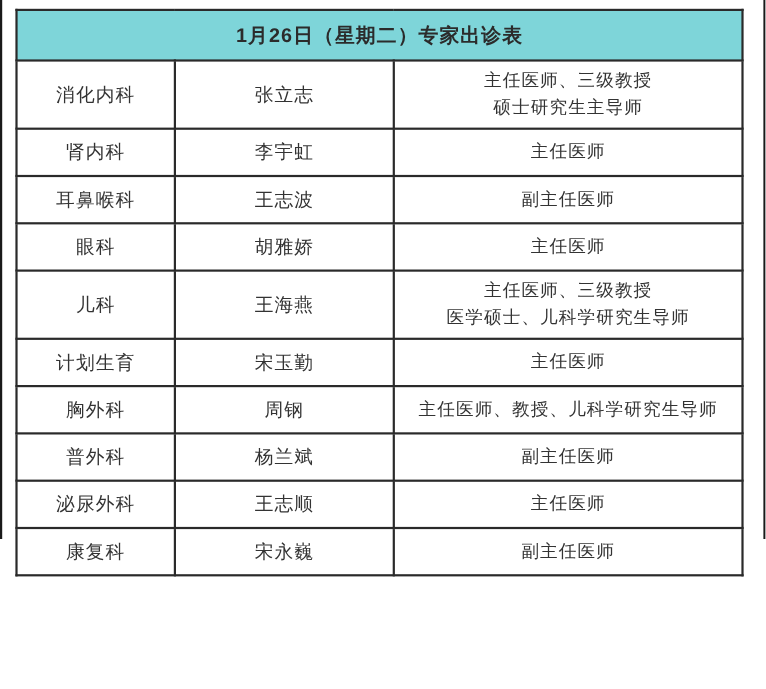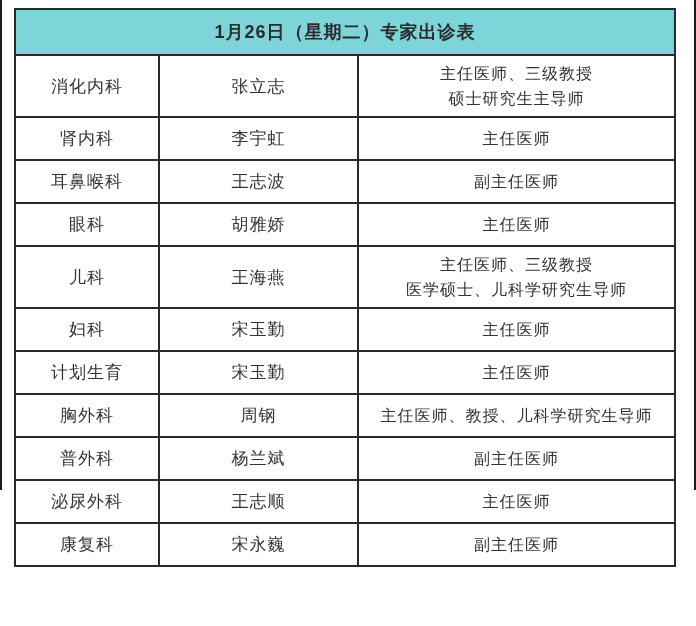--- a/index.html
+++ b/index.html
@@ -115,27 +115,20 @@
 
     <tr class="tall">
       <td class="department-cell">儿科</td>
       <td class="doctor-cell">王海燕</td>
       <td class="doctor-title-cell">
             <div class="title-line">主任医师、三级教授</div>
             <div class="title-line">医学硕士、儿科学研究生导师</div>
           </td>
     </tr>
 
-    <tr>
-      <td class="department-cell">妇科</td>
-      <td class="doctor-cell">宋玉勤</td>
-      <td class="doctor-title-cell">
-            <div class="title-line">主任医师</div>
-          </td>
-    </tr>
 
     <tr>
       <td class="department-cell">计划生育</td>
       <td class="doctor-cell">宋玉勤</td>
       <td class="doctor-title-cell">
             <div class="title-line">主任医师</div>
           </td>
     </tr>
 
     <tr>

